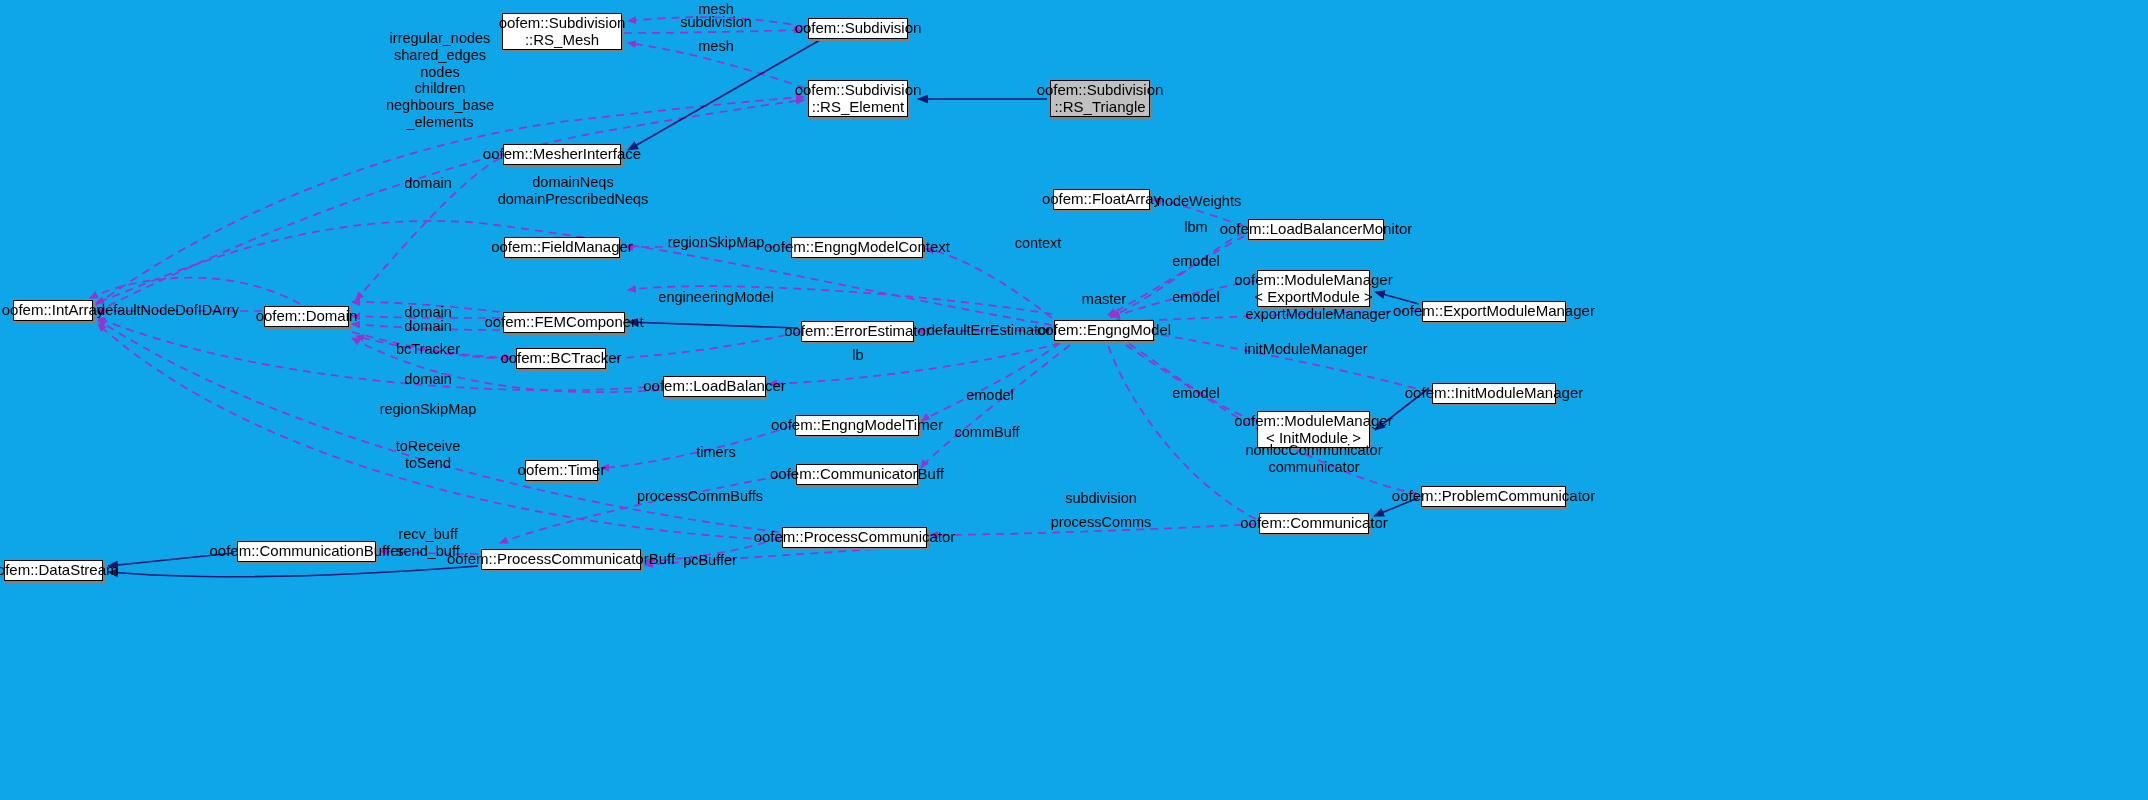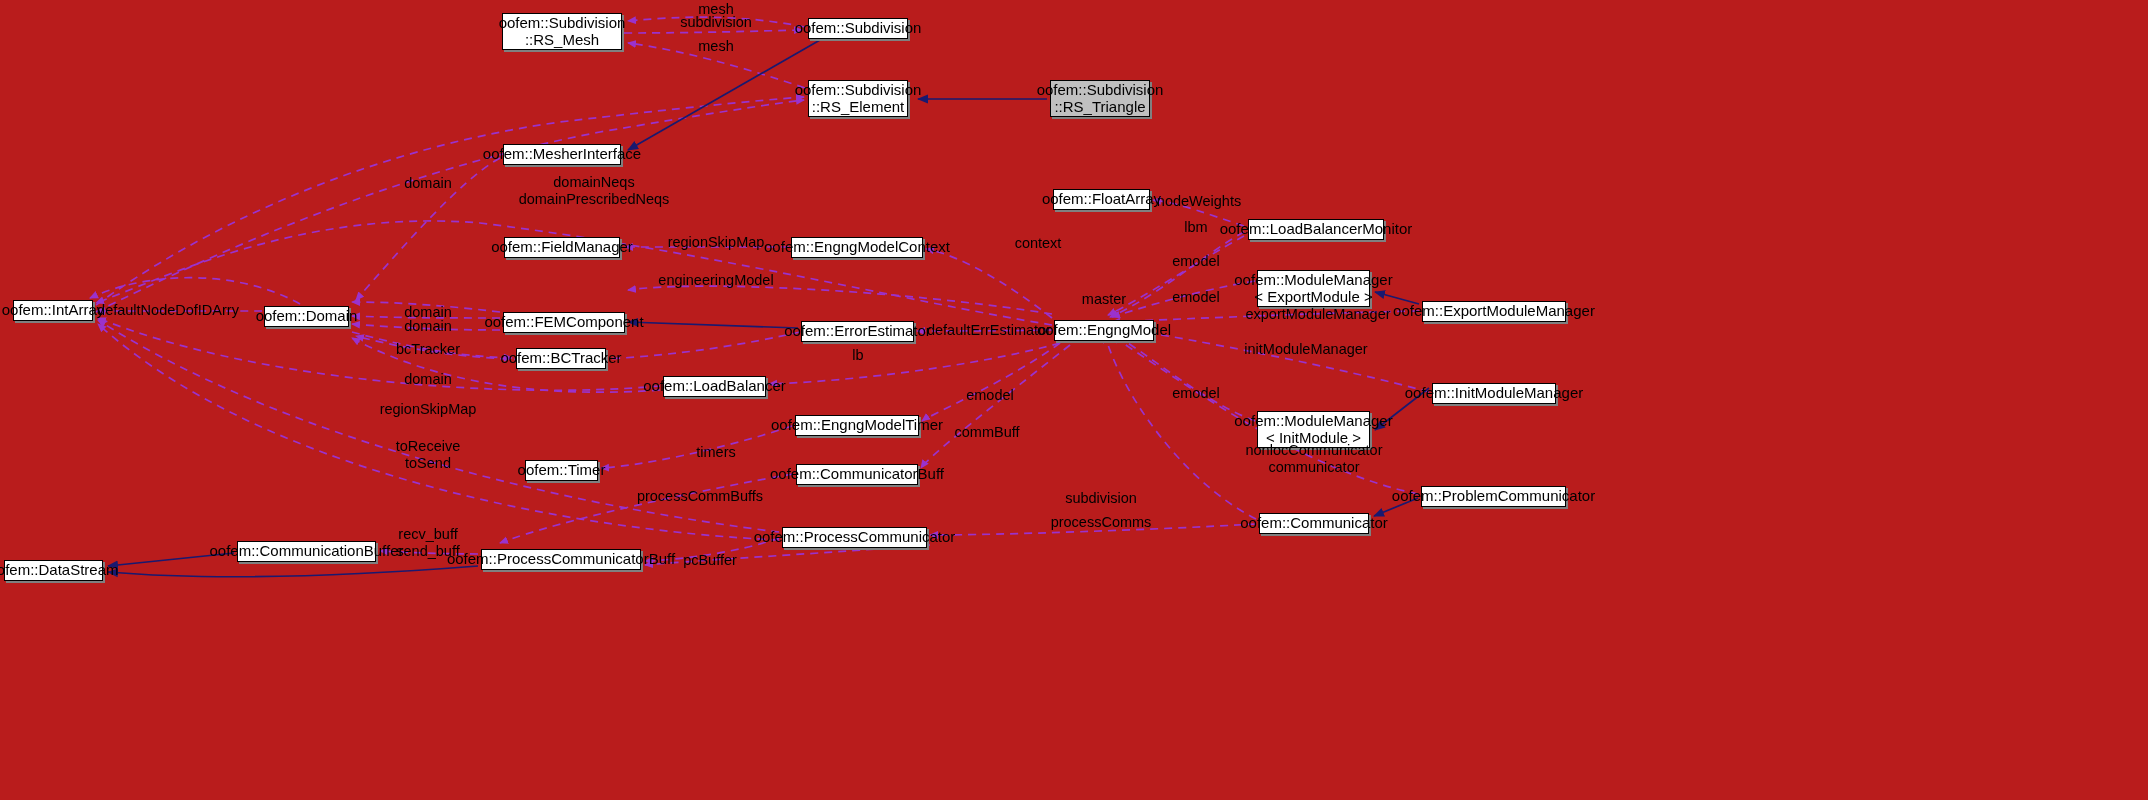--- a/index.html
+++ b/index.html
@@ -4,21 +4,21 @@
 <style>
   html, body {
     margin: 0;
     padding: 0;
     background: #ffffff;
   }
   #diagram-root {
     position: relative;
     width: 2148px;
     height: 800px;
-    background: #b91c1c;
+    background: #0ea5e9;
     font-family: "Liberation Sans", sans-serif;
     overflow: hidden;
   }
   #edge-layer {
     position: absolute;
     left: 0;
     top: 0;
     width: 2148px;
     height: 800px;
   }
@@ -210,29 +210,35 @@
       <div class="node" style="left: 1259px; top: 513px; width: 110px; height: 21px;">oofem::Communicator</div>
       <div class="node" style="left: 782px; top: 527px; width: 145px; height: 21px;">oofem::ProcessCommunicator</div>
       <div class="node" style="left: 237px; top: 541px; width: 139px; height: 21px;">oofem::CommunicationBuffer</div>
       <div class="node" style="left: 481px; top: 549px; width: 160px; height: 21px;">oofem::ProcessCommunicatorBuff</div>
       <div class="node" style="left: 4px; top: 560px; width: 99px; height: 21px;">oofem::DataStream</div>
     </div>
   <div id="label-layer">
       <div class="elabel" style="left: 716px; top: 9px;">mesh</div>
       <div class="elabel" style="left: 716px; top: 22px;">subdivision</div>
       <div class="elabel" style="left: 716px; top: 46px;">mesh</div>
+      <div class="elabel" style="left: 440px; top: 80px;">irregular_nodes
+shared_edges
+nodes
+children
+neghbours_base
+_elements</div>
       <div class="elabel" style="left: 428px; top: 183px;">domain</div>
-      <div class="elabel" style="left: 594px; top: 191px;">domainNeqs
+      <div class="elabel" style="left: 573px; top: 191px;">domainNeqs
 domainPrescribedNeqs</div>
       <div class="elabel" style="left: 1199px; top: 201px;">nodeWeights</div>
       <div class="elabel" style="left: 1196px; top: 227px;">lbm</div>
       <div class="elabel" style="left: 716px; top: 242px;">regionSkipMap</div>
       <div class="elabel" style="left: 990px; top: 243px; margin-left: 48px;">context</div>
       <div class="elabel" style="left: 1196px; top: 261px;">emodel</div>
-      <div class="elabel" style="left: 716px; top: 280px;">engineeringModel</div>
+      <div class="elabel" style="left: 716px; top: 297px;">engineeringModel</div>
       <div class="elabel" style="left: 1104px; top: 299px;">master</div>
       <div class="elabel" style="left: 1196px; top: 297px;">emodel</div>
       <div class="elabel" style="left: 168px; top: 310px;">defaultNodeDofIDArry</div>
       <div class="elabel" style="left: 428px; top: 312px;">domain</div>
       <div class="elabel" style="left: 1318px; top: 314px;">exportModuleManager</div>
       <div class="elabel" style="left: 428px; top: 326px;">domain</div>
       <div class="elabel" style="left: 989px; top: 330px;">defaultErrEstimator</div>
       <div class="elabel" style="left: 1306px; top: 349px;">initModuleManager</div>
       <div class="elabel" style="left: 428px; top: 349px;">bcTracker</div>
       <div class="elabel" style="left: 858px; top: 355px;">lb</div>

